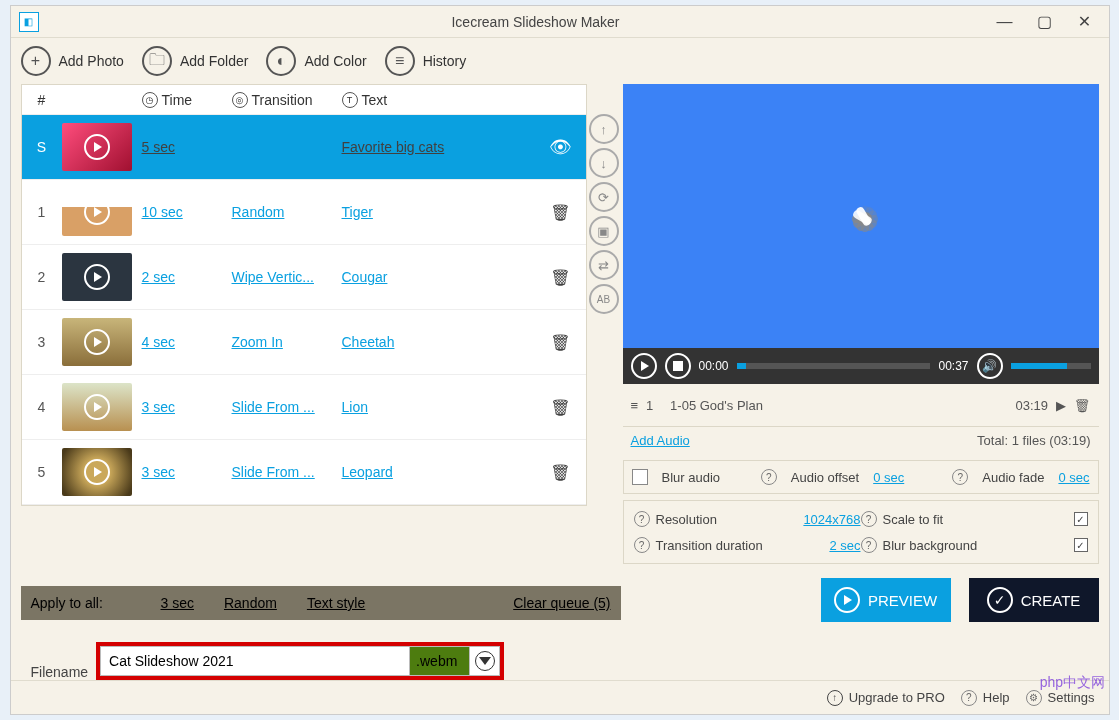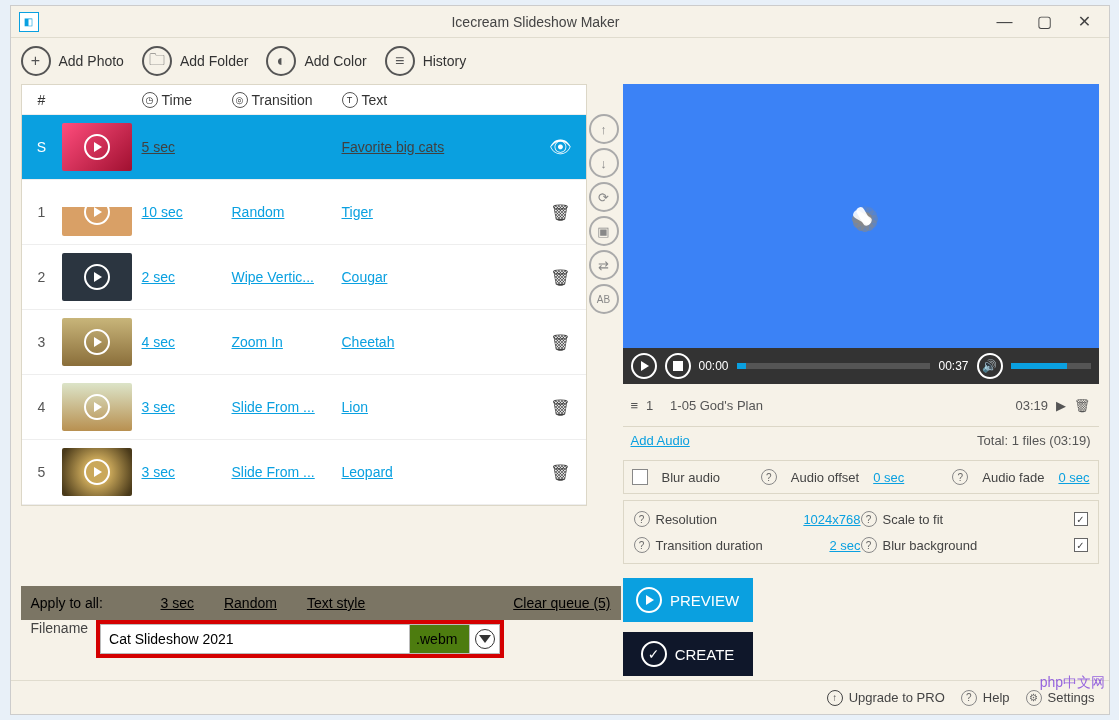--- a/index.html
+++ b/index.html
@@ -47,21 +47,21 @@
   .eye { font-size:18px; color:#fff; }
 
   .sidebtns { width:34px; display:flex; flex-direction:column; gap:4px; padding-top:30px; align-items:center; }
   .sbtn { width:30px; height:30px; border:2px solid #aaa; border-radius:50%; display:flex; align-items:center;justify-content:center; color:#888; font-size:13px; cursor:pointer; }
 
   .applyall { height:34px; background:#7b7564; color:#000000; display:flex; align-items:center; font-size:14px; padding:0 10px; gap:30px; margin-top:auto; }
   .applyall .aa-lbl { width:100px; }
   .applyall .aa { text-decoration:underline; cursor:pointer; }
   .applyall .spacer { flex:1; }
 
-  .filen-row { height:60px; display:flex; align-items:flex-start; padding:0 10px; gap:8px; }
+  .filen-row { height:60px; display:flex; align-items:flex-end; padding:0 10px; gap:8px; }
   .filen-box { display:flex; align-items:center; border:4px solid #d40000; gap:0; }
   .filen-input { width:310px; height:30px; border:1px solid #bbb; padding:0 8px; font-size:14px; background:#fff; }
   .ext { width:60px; height:30px; border:1px solid #bbb; border-left:none; display:flex; align-items:center; padding:0 6px; font-size:14px; background:#4d7c0f; }
   .dd { width:30px; height:30px; border:1px solid #bbb; border-left:none; display:flex; align-items:center;justify-content:center; background:#fff; cursor:pointer; }
   .dd .tri { width:0;height:0;border-left:6px solid transparent;border-right:6px solid transparent;border-top:8px solid #333; }
   .dd-circ { width:20px;height:20px;border:1.5px solid #333;border-radius:50%;display:flex;align-items:center;justify-content:center;}
 
   
   .preview { height:300px; background:#3b82f6; position:relative; display:flex; align-items:center; justify-content:center; }
   .spinner { width:70px; height:70px; position:relative; }
@@ -82,21 +82,21 @@
 
   .audio-bar { border-top:1px solid #dcd7c7; padding:6px 8px; display:flex; justify-content:space-between; font-size:13px; }
   .audio-opts { border:1px solid #dcd7c7; padding:8px; display:flex; align-items:center; gap:14px; font-size:13px; color:#444; background:#f6f2e8;}
   .chk { width:16px;height:16px;border:1px solid #888;background:#fff;display:inline-block; }
   .q{width:16px;height:16px;border:1.5px solid #888;border-radius:50%;display:inline-flex;align-items:center;justify-content:center;font-size:10px;color:#666;}
 
   .settings { border:1px solid #dcd7c7; padding:10px; display:grid; grid-template-columns: 1fr 1fr; row-gap:10px; font-size:13px; color:#444; background:#f6f2e8;}
   .set-item{display:flex;align-items:center;gap:6px;}
   .chkbox{width:14px;height:14px;border:1px solid #666;display:inline-flex;align-items:center;justify-content:center;font-size:10px;background:#fff;}
 
-  .actions { display:flex; gap:10px; margin-top:8px; justify-content:flex-end;flex-direction:column; }
+  .actions { display:flex; gap:18px; margin-top:8px; justify-content:flex-end; }
   .bigbtn { height:44px; width:130px; display:flex; align-items:center; justify-content:center; gap:8px; color:#fff; font-size:15px; cursor:pointer; }
   .bigbtn.preview-b{background:#0aa0e0;}
   .bigbtn.create-b{background:#0f172a;}
   .bigbtn .bc{width:26px;height:26px;border:2px solid #fff;border-radius:50%;display:flex;align-items:center;justify-content:center;}
   .bigbtn.preview-b .bc::after{content:"";border-left:8px solid #fff;border-top:5px solid transparent;border-bottom:5px solid transparent;margin-left:2px;}
   .bigbtn.create-b .bc::after{content:"✓";font-size:14px;}
 
   .footer { height:34px; display:flex; align-items:center; justify-content:flex-end; gap:16px; padding:0 14px; font-size:13px; color:#444; border-top:1px solid #e0dcce; }
   .fitem{display:flex;align-items:center;gap:6px;cursor:pointer;}
   .watermark{position:absolute;right:14px;bottom:28px;font-size:14px;color:#6d28d9;opacity:.7;pointer-events:none;}

